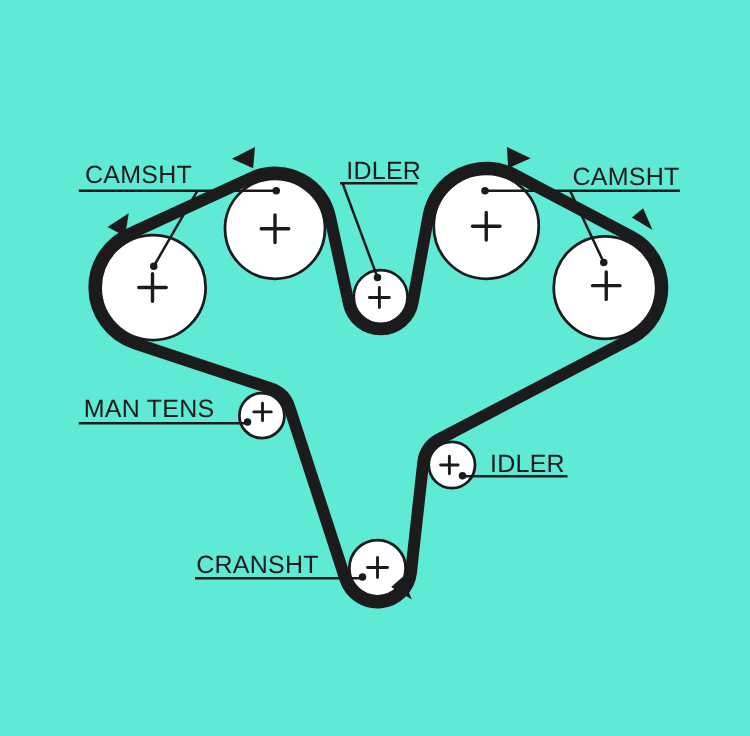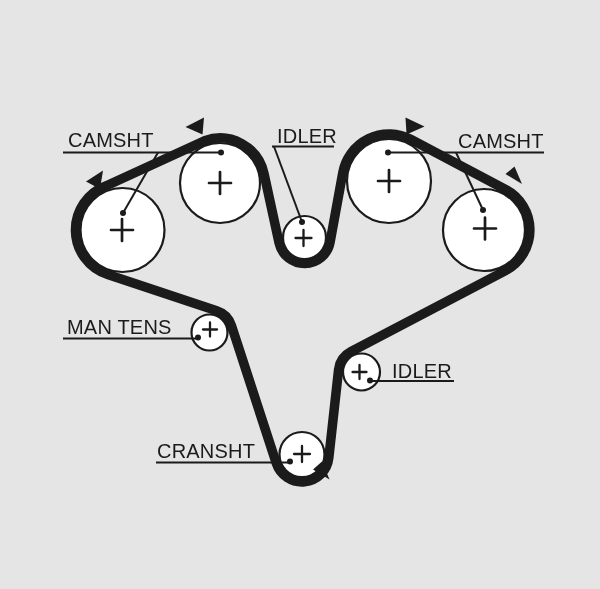--- a/index.html
+++ b/index.html
@@ -1,19 +1,19 @@
 <!DOCTYPE html>
 <html><head>
 <meta charset="utf-8">
 <style>
   html,body{margin:0;padding:0;background:#ffffff;}
   .canvas{
     position:relative;
     width:600px;height:589px;
-    background:#e5e5e5;
+    background:#5eead4;
     font-family:"Liberation Sans", sans-serif;
     overflow:hidden;
   }
   svg{display:block;}
   text{
     font-family:"Liberation Sans", sans-serif;
     font-size:20px;
     fill:#1b1b1b;
     letter-spacing:0.2px;
   }

